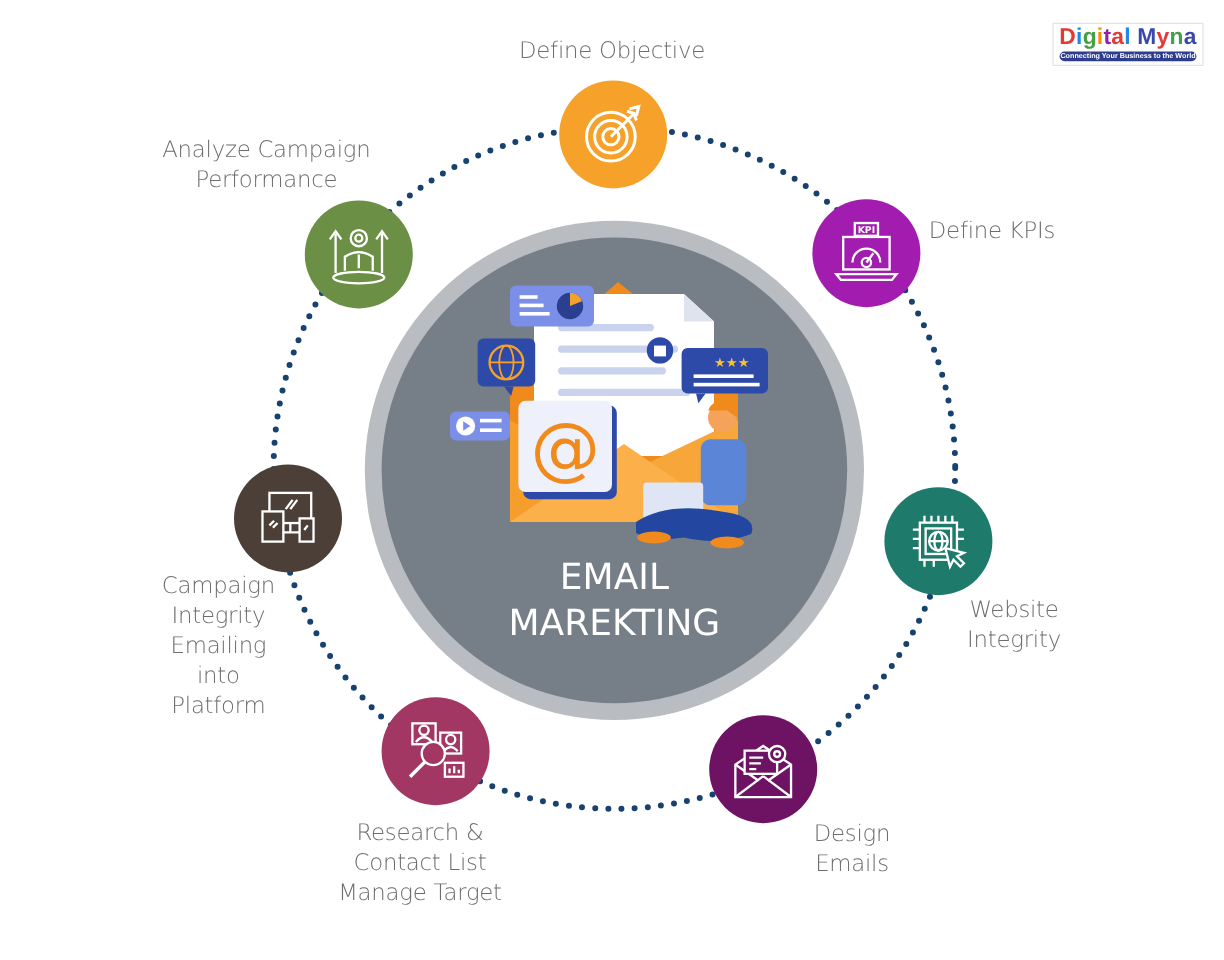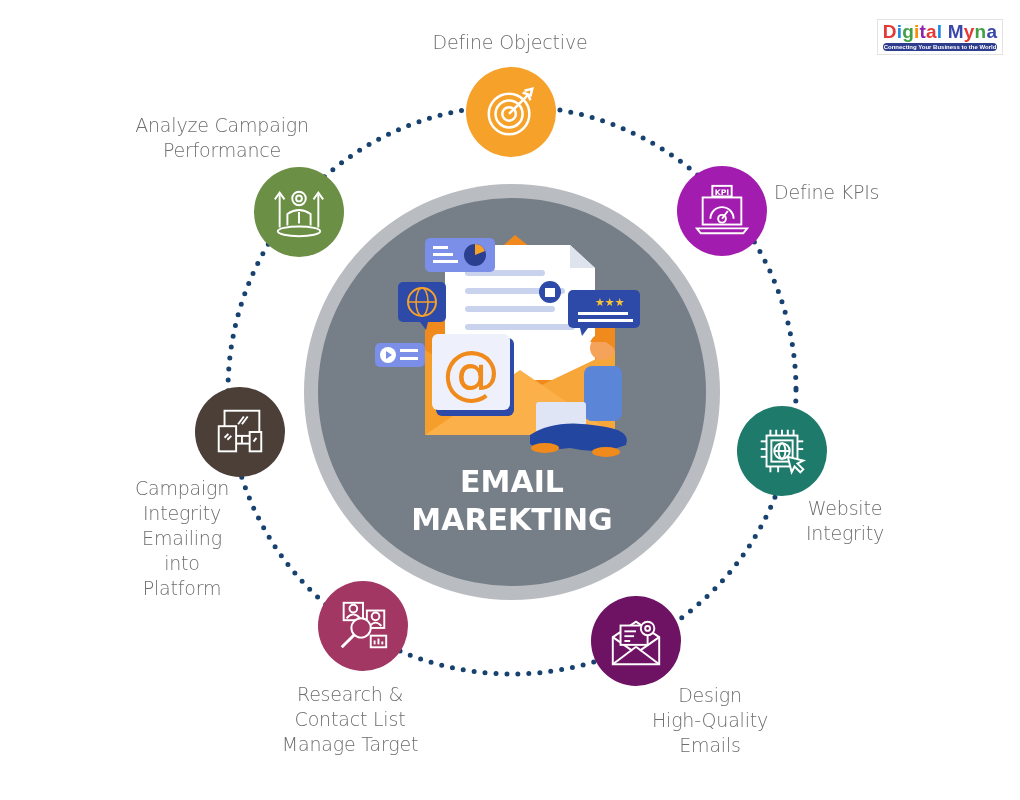--- a/index.html
+++ b/index.html
@@ -4,21 +4,21 @@
   <style>
     html, body { margin: 0; padding: 0; background: #ffffff; }
     body { width: 1020px; height: 800px; position: relative; overflow: hidden; font-family: "Liberation Sans", sans-serif; }
     .stage { position: absolute; left: 0; top: 0; width: 1020px; height: 800px; }
     svg.ring { position: absolute; left: 0; top: 0; }
     .node { position: absolute; width: 90px; height: 90px; border-radius: 50%; display: flex; align-items: center; justify-content: center; }
     .node svg { width: 58px; height: 58px; }
     .label { position: absolute; color: #6d6d6d; font-size: 19px; line-height: 25px; text-align: center; font-family: "DejaVu Sans", sans-serif; font-weight: 300; letter-spacing: -0.2px; }
     .center-outer { position: absolute; left: 304px; top: 184px; width: 416px; height: 416px; border-radius: 50%; background: #b9bcc0; }
     .center-inner { position: absolute; left: 318px; top: 198px; width: 388px; height: 388px; border-radius: 50%; background: #767e87; }
-    .center-title { position: absolute; left: 304px; width: 416px; text-align: center; color: #ffffff; font-weight: bold; font-size: 30px; line-height: 38px; font-family: "DejaVu Sans", sans-serif; }
+    .center-title { position: absolute; left: 304px; width: 416px; text-align: center; color: #ffffff; font-weight: normal; font-size: 30px; line-height: 38px; font-family: "DejaVu Sans", sans-serif; }
     .logo { position: absolute; left: 877px; top: 19px; width: 124px; height: 34px; background: #fff; border: 1px solid #e3e3e3; }
     .logo-text { position: absolute; left: 0; top: 1px; width: 124px; text-align: center; font-size: 19px; font-weight: bold; font-family: "Liberation Sans", sans-serif; letter-spacing: 0.2px; }
     .logo-tag { position: absolute; left: 5px; top: 23px; width: 114px; height: 8px; background: #2d3c8c; border-radius: 4px; color: #fff; font-size: 6px; line-height: 8px; text-align: center; font-weight: bold; font-family: "Liberation Sans", sans-serif; white-space: nowrap; overflow: hidden; }
     .illustration { position: absolute; left: 370px; top: 230px; width: 290px; height: 235px; }
   </style>
 </head>
 <body>
 
 <div class="stage">
 
@@ -162,21 +162,20 @@
         <line x1="18" y1="20" x2="30" y2="20"></line>
         <line x1="18" y1="25" x2="28" y2="25"></line>
         <line x1="18" y1="30" x2="24" y2="30"></line>
         <circle cx="42" cy="17" r="7" fill="#6e1264"></circle>
         <circle cx="42" cy="17" r="2.5"></circle>
       </g>
     </svg>
   </div>
   <div class="label" style="left:630px; top:683px; width:160px;">
     <div>Design</div>
-    <div>High-Quality</div>
     <div>Emails</div>
   </div>
 
   <div class="node" style="left:318px; top:581px; background:#a13762;">
     <svg viewBox="0 0 60 60">
       <g fill="none" stroke="#fff" stroke-width="2">
         <rect x="10" y="6" width="20" height="18"></rect>
         <circle cx="20" cy="12" r="4"></circle>
         <path d="M13,22 Q20,14 27,22"></path>
         <rect x="34" y="14" width="18" height="18"></rect>

